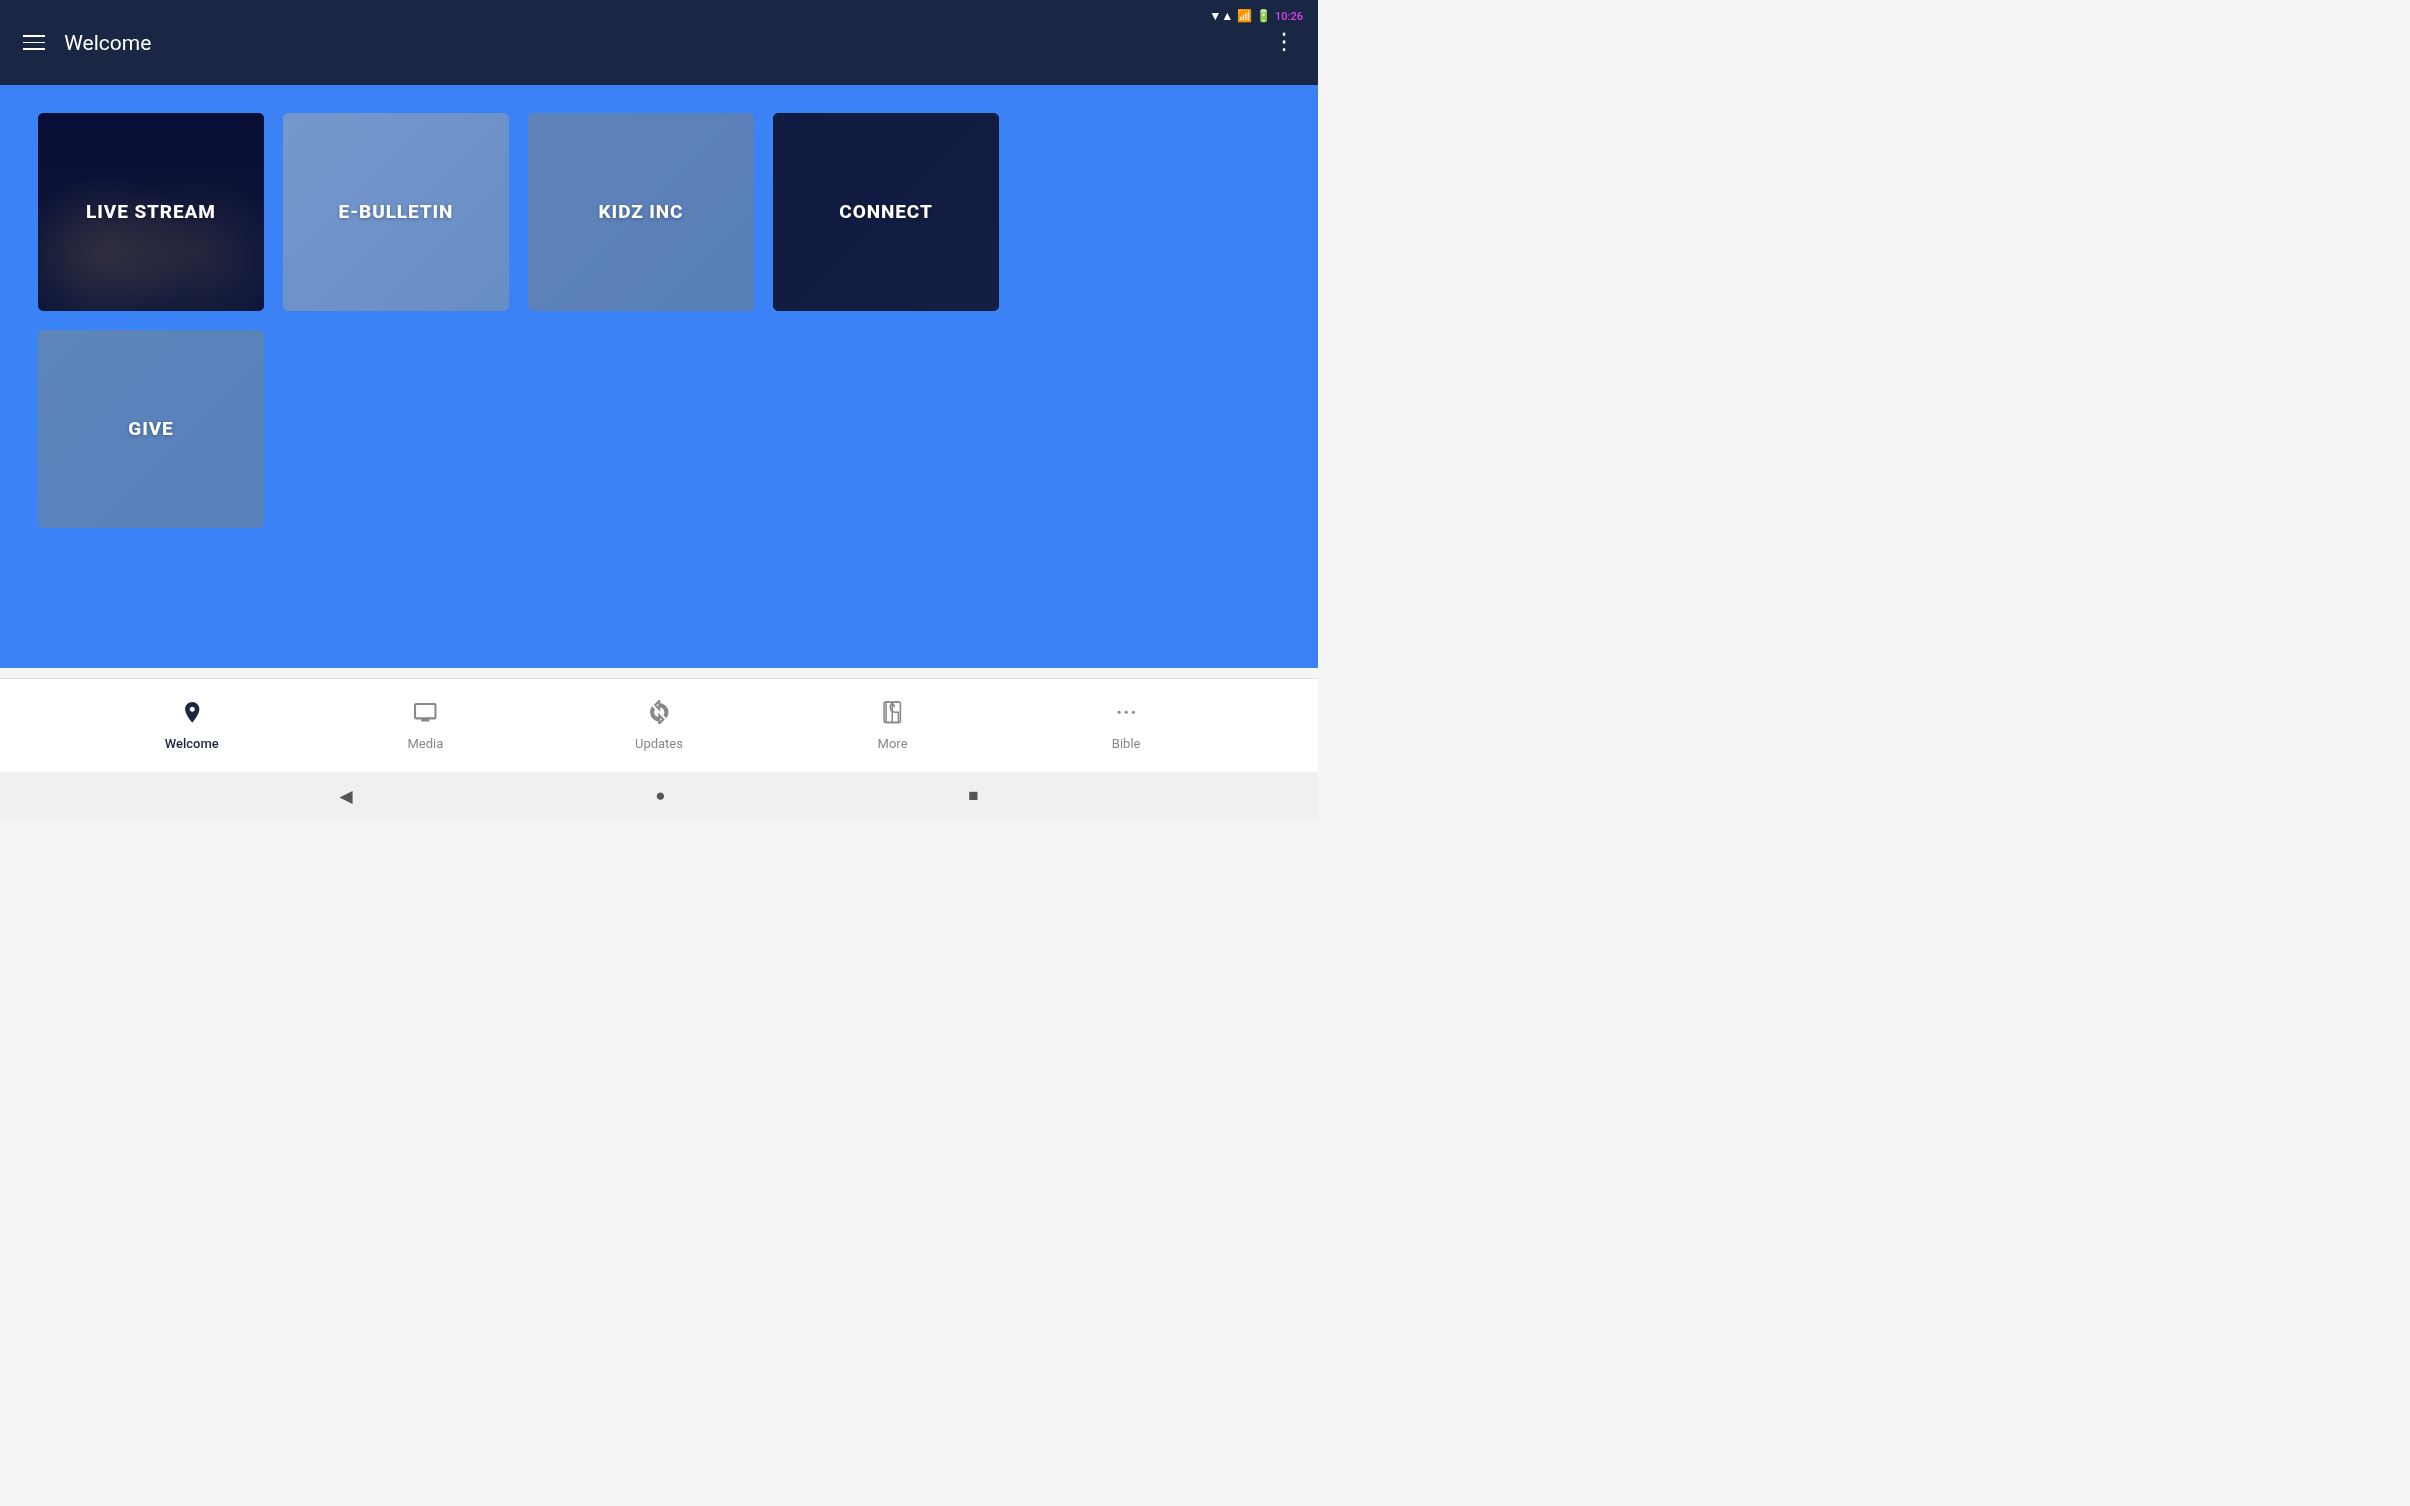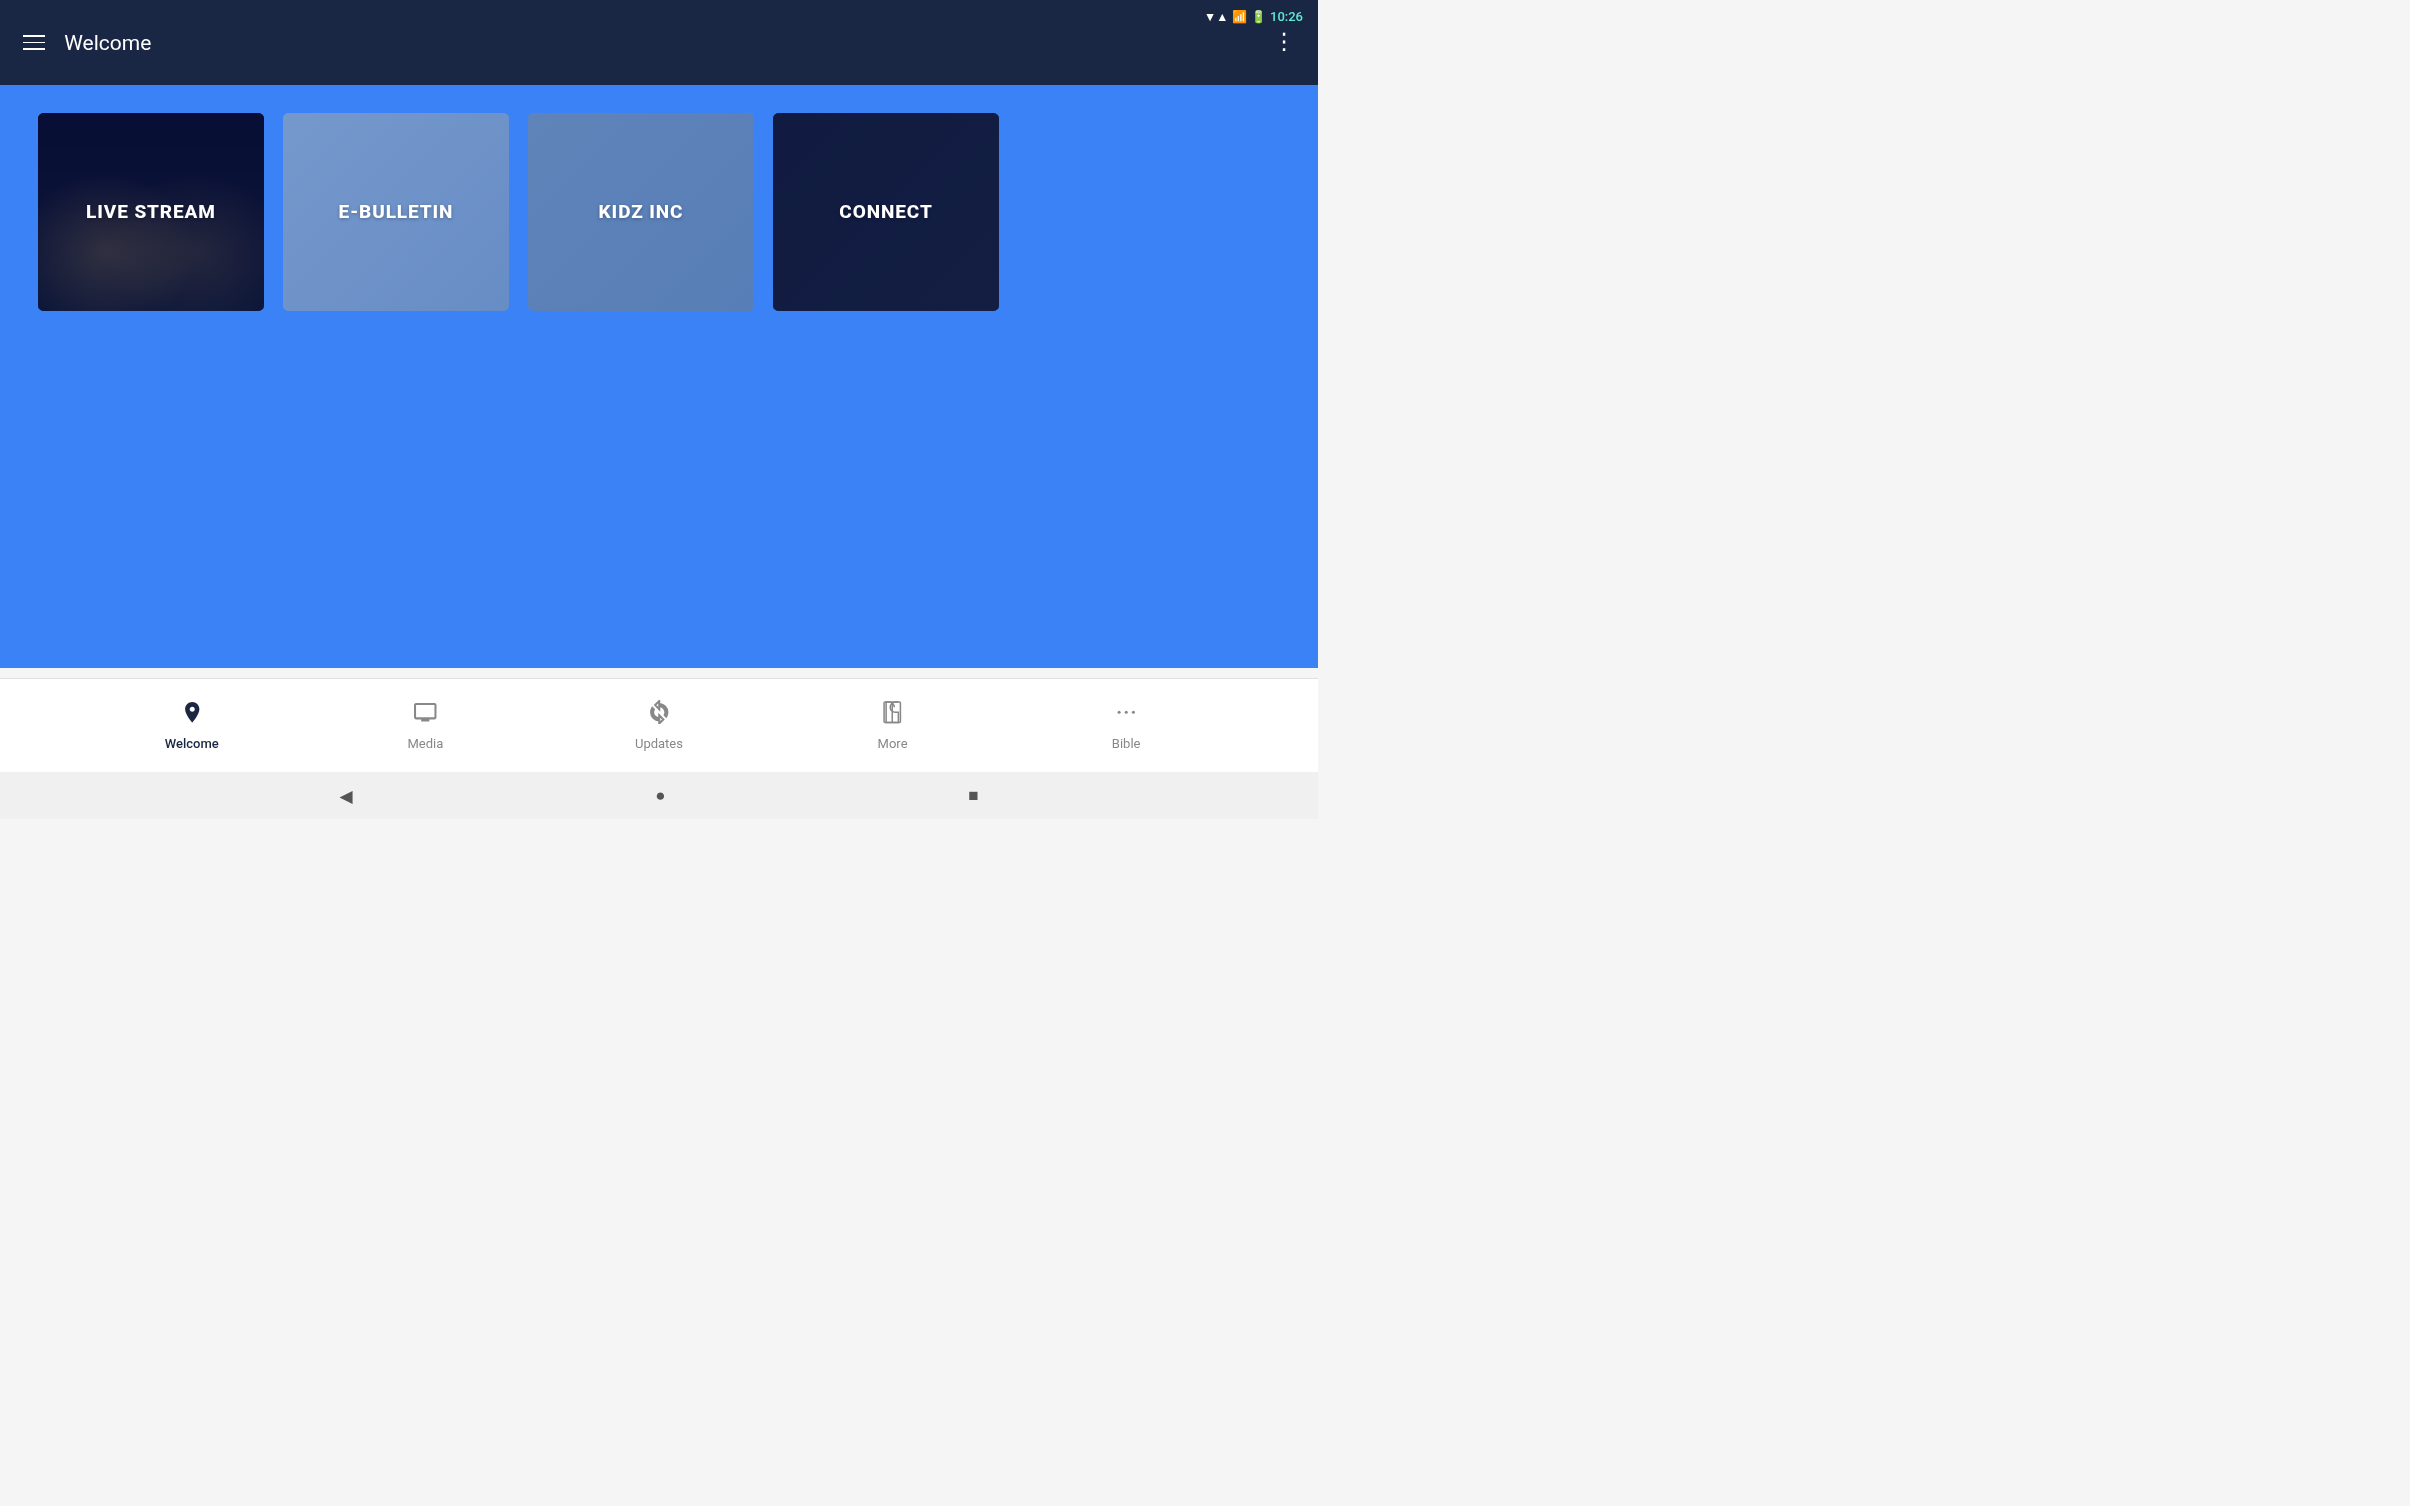--- a/index.html
+++ b/index.html
@@ -58,22 +58,22 @@
       position: absolute;
       top: 9.4px;
       right: 15px;
     }
     .status-icons {
       display: flex;
       align-items: center;
       gap: 3.8px;
     }
     .status-time {
-      color: #5eead4;
-      font-size: 13px;
+      color: #d946ef;
+      font-size: 11px;
       font-weight: 500;
     }
     .more-vert {
       color: white;
       font-size: 22.6px;
       cursor: pointer;
       line-height: 1;
       letter-spacing: 0;
     }
 
@@ -351,20 +351,25 @@
     <div class="tile tile-connect">
       <div class="tile-bg"></div>
       <div class="tile-overlay"></div>
       <div class="tile-label">CONNECT</div>
     </div>
 
   </div>
 
   <div class="grid-row">
 
+    <div class="tile tile-give">
+      <div class="tile-bg"></div>
+      <div class="tile-overlay"></div>
+      <div class="tile-label">GIVE</div>
+    </div>
 
 
   </div>
 </div>
 
 <div id="bottom-nav">
 
   <div class="nav-item active">
     <div class="nav-icon">
       <svg width="24.5" height="24.5" viewBox="0 0 24 24" fill="#1a2744">

